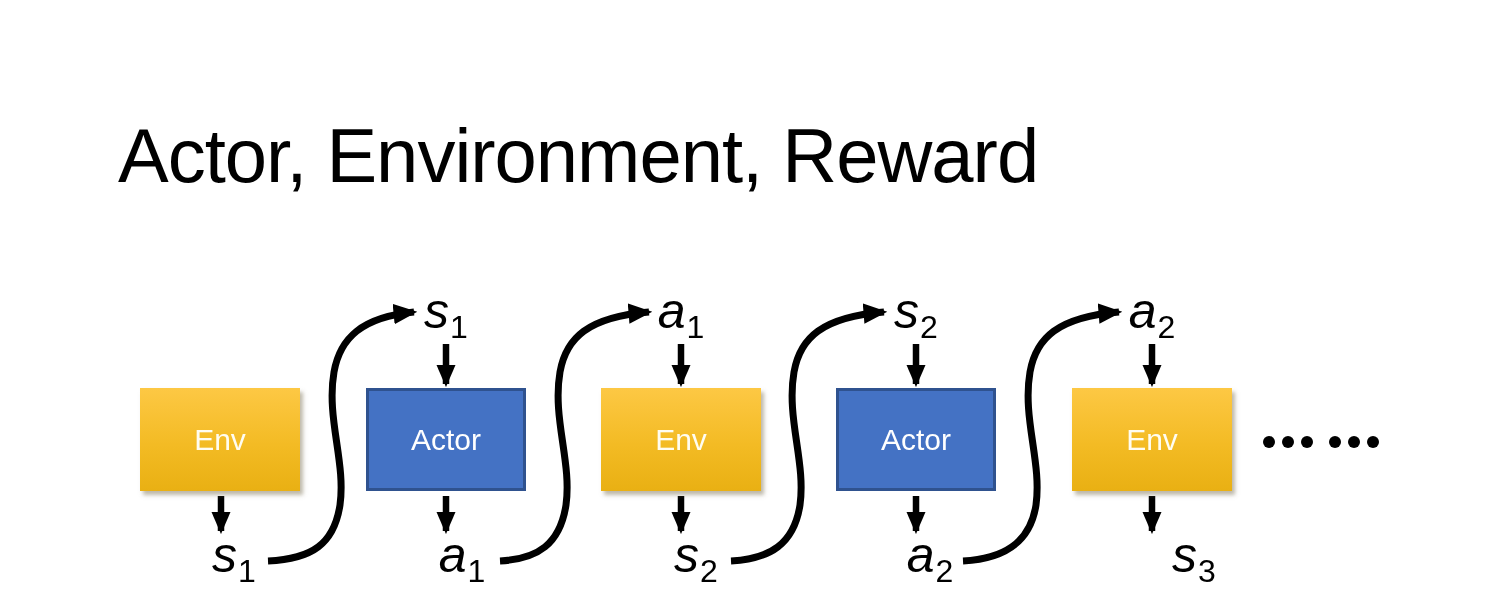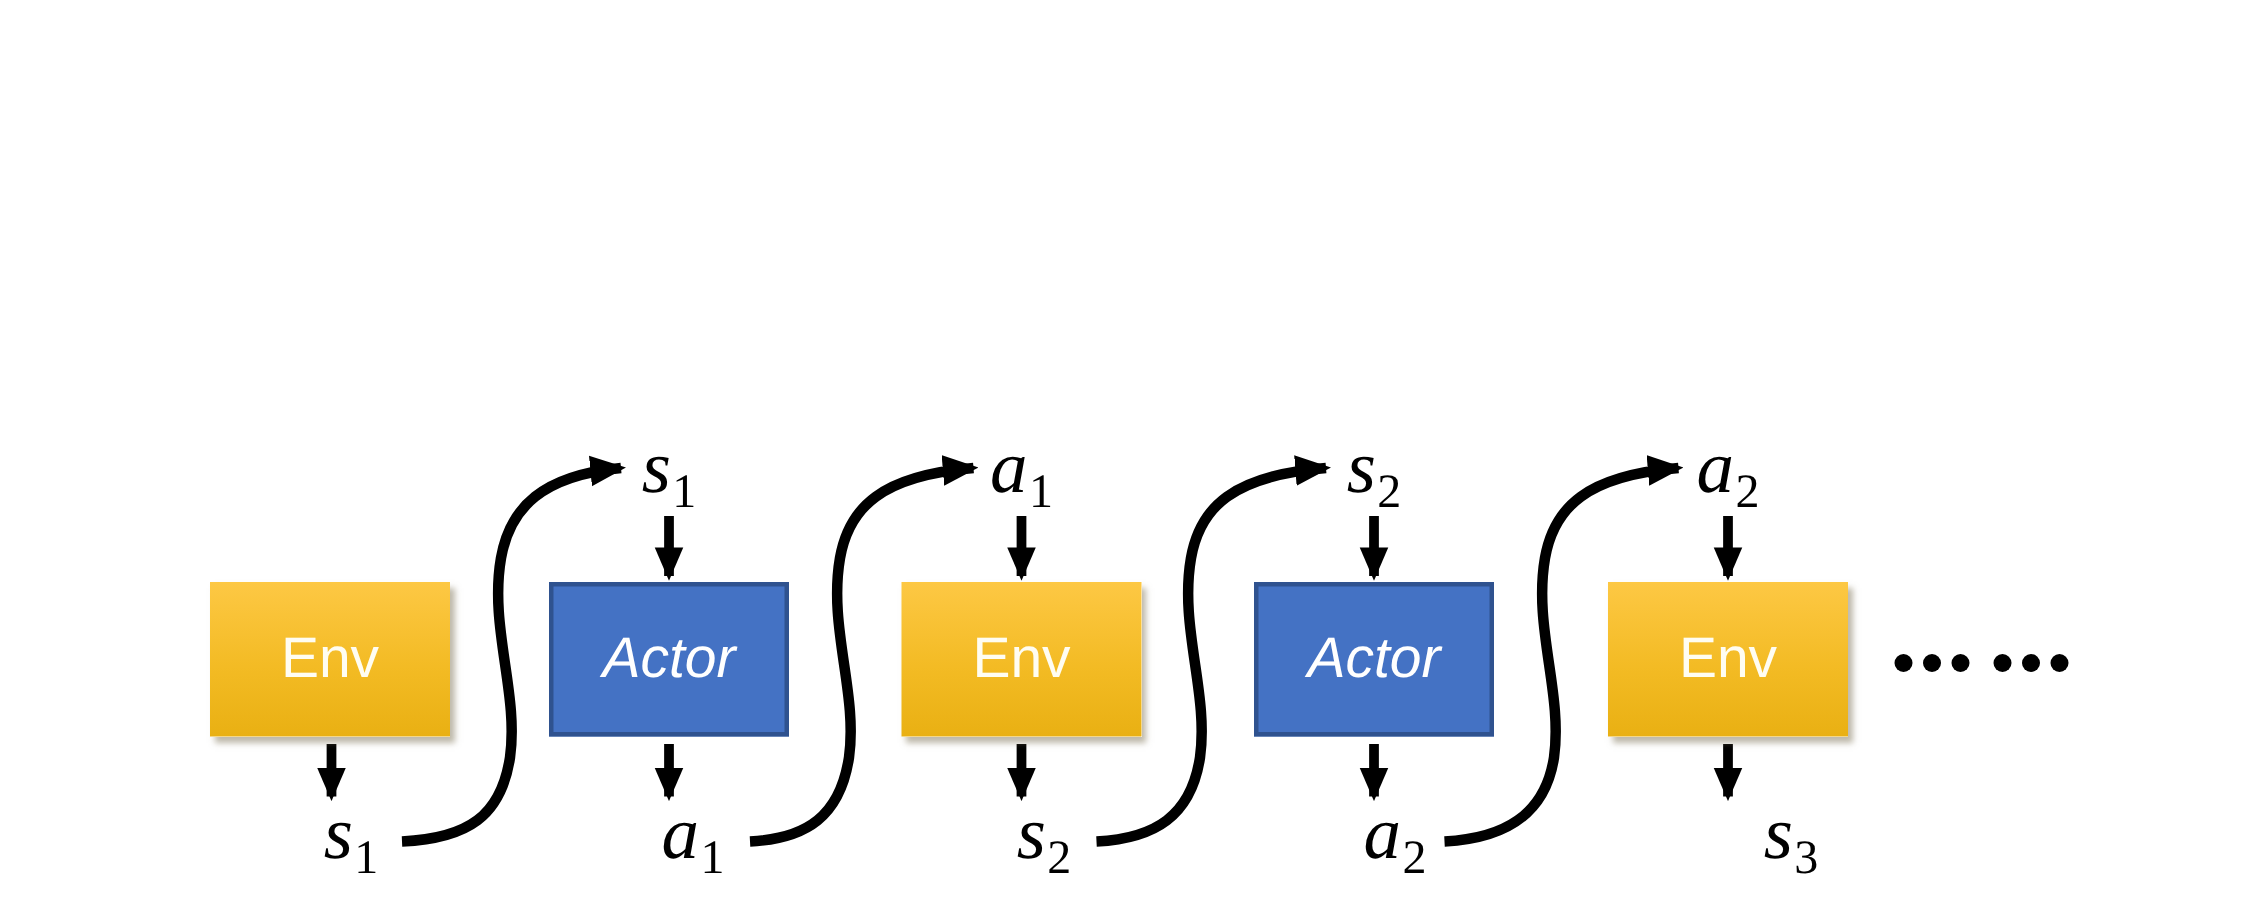--- a/index.html
+++ b/index.html
@@ -21,41 +21,40 @@
     white-space:nowrap;
   }
   .arrows{position:absolute;left:0;top:0;width:1500px;height:608px;}
   .stroke{stroke:var(--arrow,#000);fill:none;}
   .ah{fill:var(--arrow,#000);}
   .box{
     position:absolute;
     top:388px;
     width:160px;height:103px;
     display:flex;align-items:center;justify-content:center;
-    font-size:38px;
+    font-size:30px;
     box-sizing:border-box;
   }
   .box.env{
     background:linear-gradient(180deg, var(--env-top,#FDC844) 0%, #F3BB24 55%, var(--env-bottom,#E9B013) 100%);
     color:var(--env-text,#FFFDF2);
     box-shadow:3px 4px 4px rgba(125,115,85,0.5);
   }
   .box.actor{
     background:var(--actor-fill,#4472C4);
     border:3px solid var(--actor-border,#2F528F);
     color:var(--actor-text,#fff);
-    font-style:italic;
   }
   .mlabel{
     position:absolute;
     width:100px;
     text-align:center;
     white-space:nowrap;
     color:#000;
-    font-family:Liberation Serif, serif;
+    font-family:Liberation Sans, sans-serif;
   }
   .mlabel .base{
     font-style:italic;
     font-size:50px;
     line-height:1;
   }
   .mlabel .sub{
     font-style:normal;
     font-size:32px;
     line-height:1;
@@ -74,20 +73,21 @@
     margin-right:7px;
   }
   .dots .dot.group-gap{margin-left:9px;}
   .sr-only{position:absolute;width:1px;height:1px;overflow:hidden;clip:rect(0 0 0 0);white-space:nowrap;}
 </style>
 </head>
 <body>
 
 <div class="slide">
 
+  <h1 class="title">Actor, Environment, Reward</h1>
 
   <svg class="arrows" viewBox="0 0 1500 608" xmlns="http://www.w3.org/2000/svg">
     <defs>
       <marker id="ah" viewBox="0 0 10 10" refX="8.6" refY="5" markerWidth="3.4" markerHeight="3.4" orient="auto">
         <path class="ah" d="M0 0.7 L10 5 L0 9.3 z"></path>
       </marker>
     </defs>
 
     <line class="stroke" x1="446" y1="344" x2="446" y2="384" stroke-width="6.5" marker-end="url(#ah)"></line>
     <line class="stroke" x1="681" y1="344" x2="681" y2="384" stroke-width="6.5" marker-end="url(#ah)"></line>

